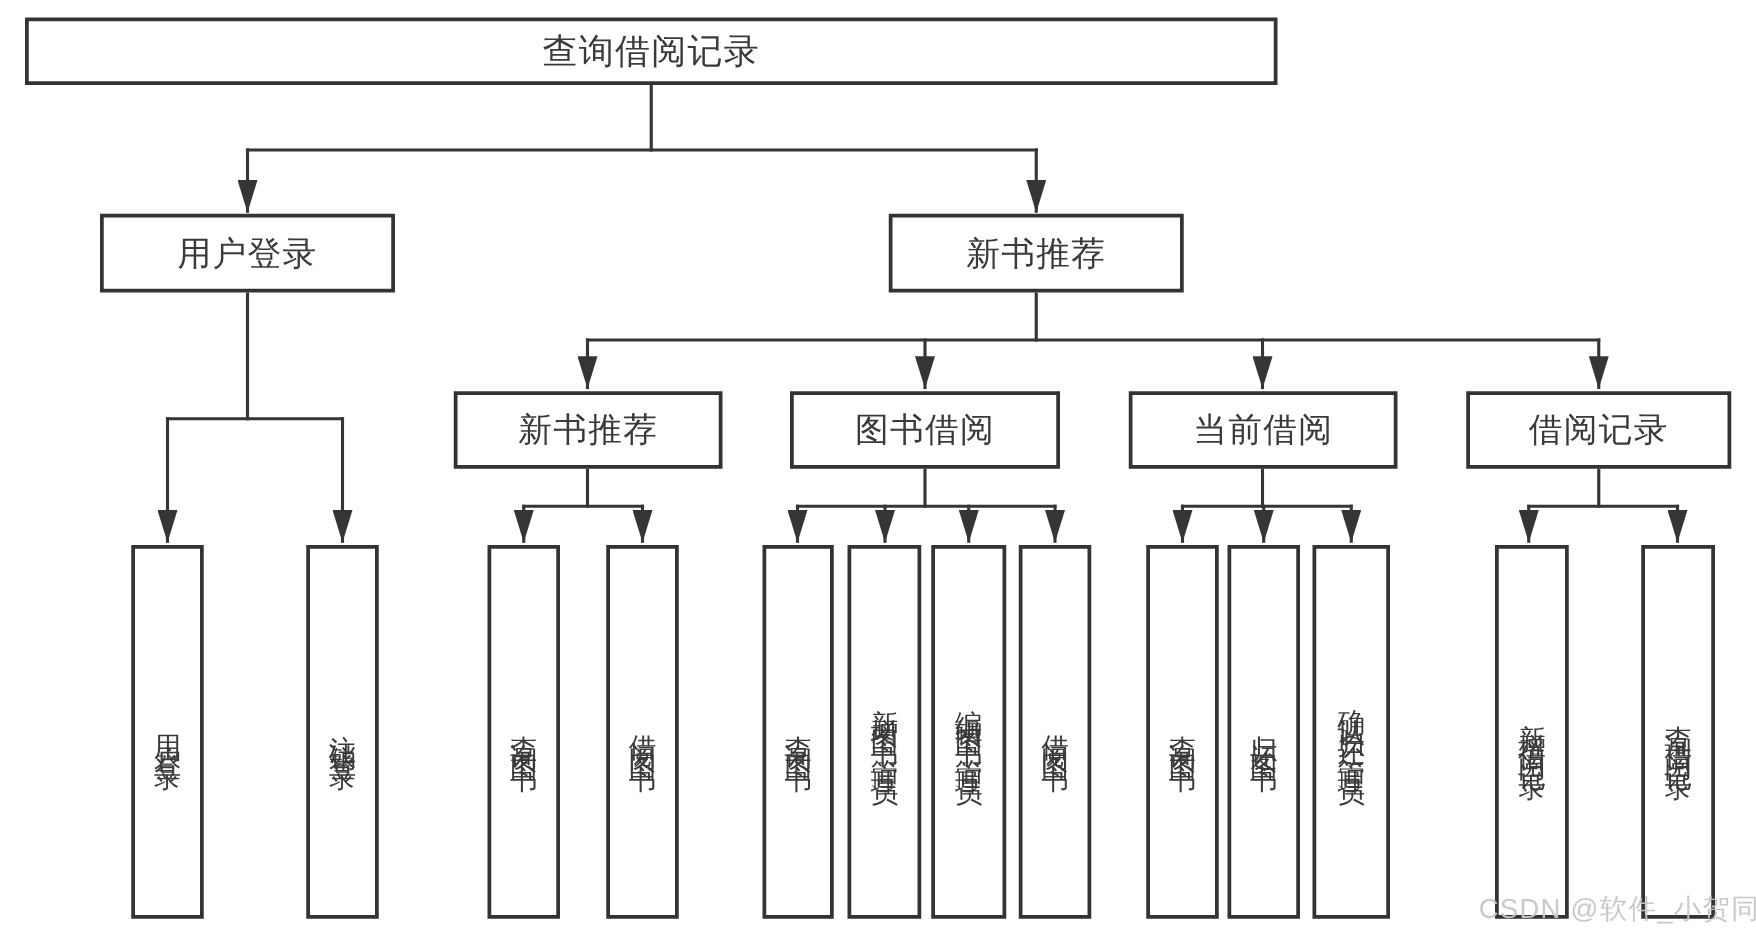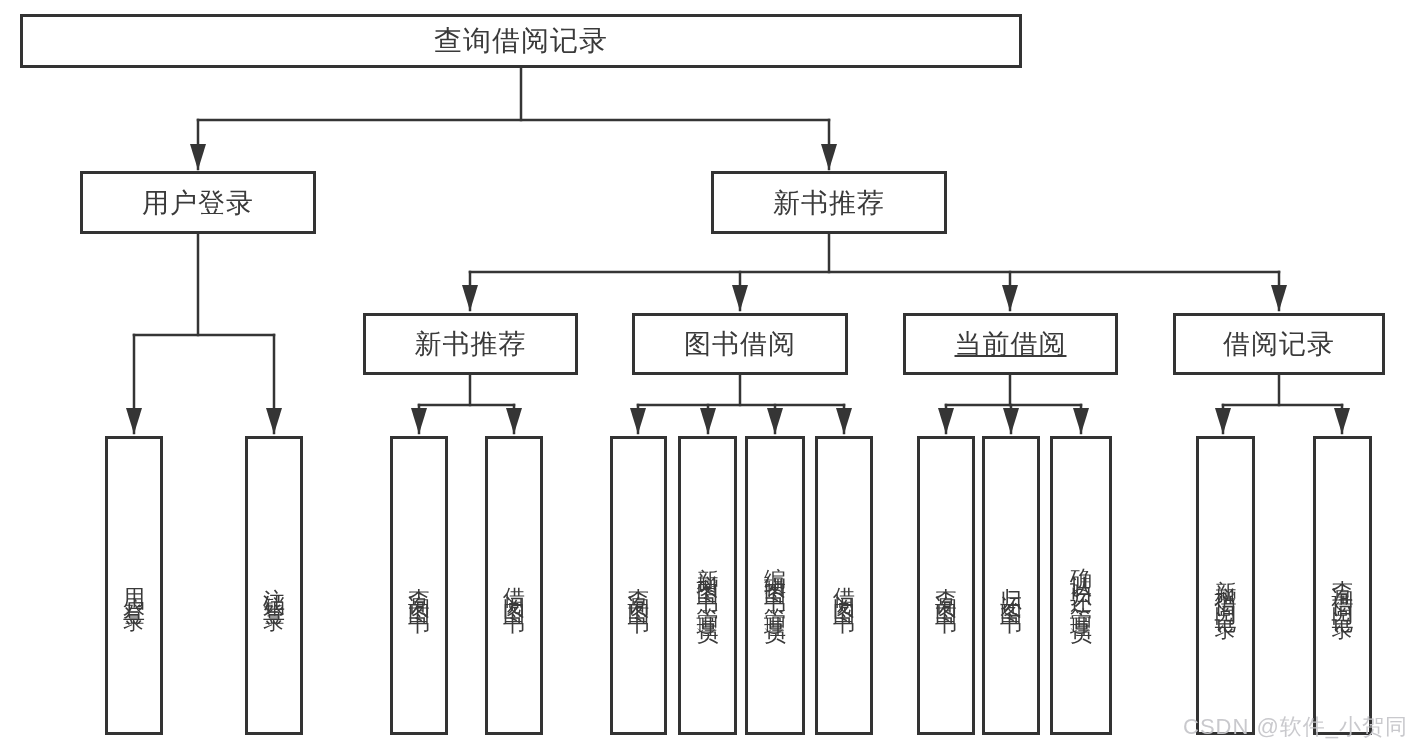--- a/index.html
+++ b/index.html
@@ -13,21 +13,21 @@
   .h-label{font-size:27px;letter-spacing:1px;white-space:nowrap;}
   .root-label{font-size:28px;letter-spacing:1px;white-space:nowrap;}
   .v-label{writing-mode:vertical-rl;text-orientation:mixed;
            font-size:22px;letter-spacing:8px;line-height:1;}
   
   .n-root{left:20px;top:14px;width:1002px;height:54px;}
   .n-user-login{left:80px;top:171px;width:236px;height:63px;}
   .n-book-mgmt{left:711px;top:171px;width:236px;height:63px;}
   .n-new-book{left:363px;top:313px;width:215px;height:62px;}
   .n-book-borrow{left:632px;top:313px;width:216px;height:62px;}
-  .n-cur-borrow{left:903px;top:313px;width:215px;height:62px;text-decoration:underline;}
+  .n-cur-borrow{left:903px;top:313px;width:215px;height:62px;}
   .n-borrow-rec{left:1173px;top:313px;width:212px;height:62px;}
   .leaf{top:436px;height:299px;}
   .n-l-login{left:105px;width:58px;}
   .n-l-logout{left:245px;width:58px;}
   .n-l-nb-query{left:390px;width:58px;}
   .n-l-nb-borrow{left:485px;width:58px;}
   .n-l-bb-query{left:610px;width:57px;}
   .n-l-bb-add{left:678px;width:59px;}
   .n-l-bb-edit{left:745px;width:60px;}
   .n-l-bb-borrow{left:815px;width:58px;}

